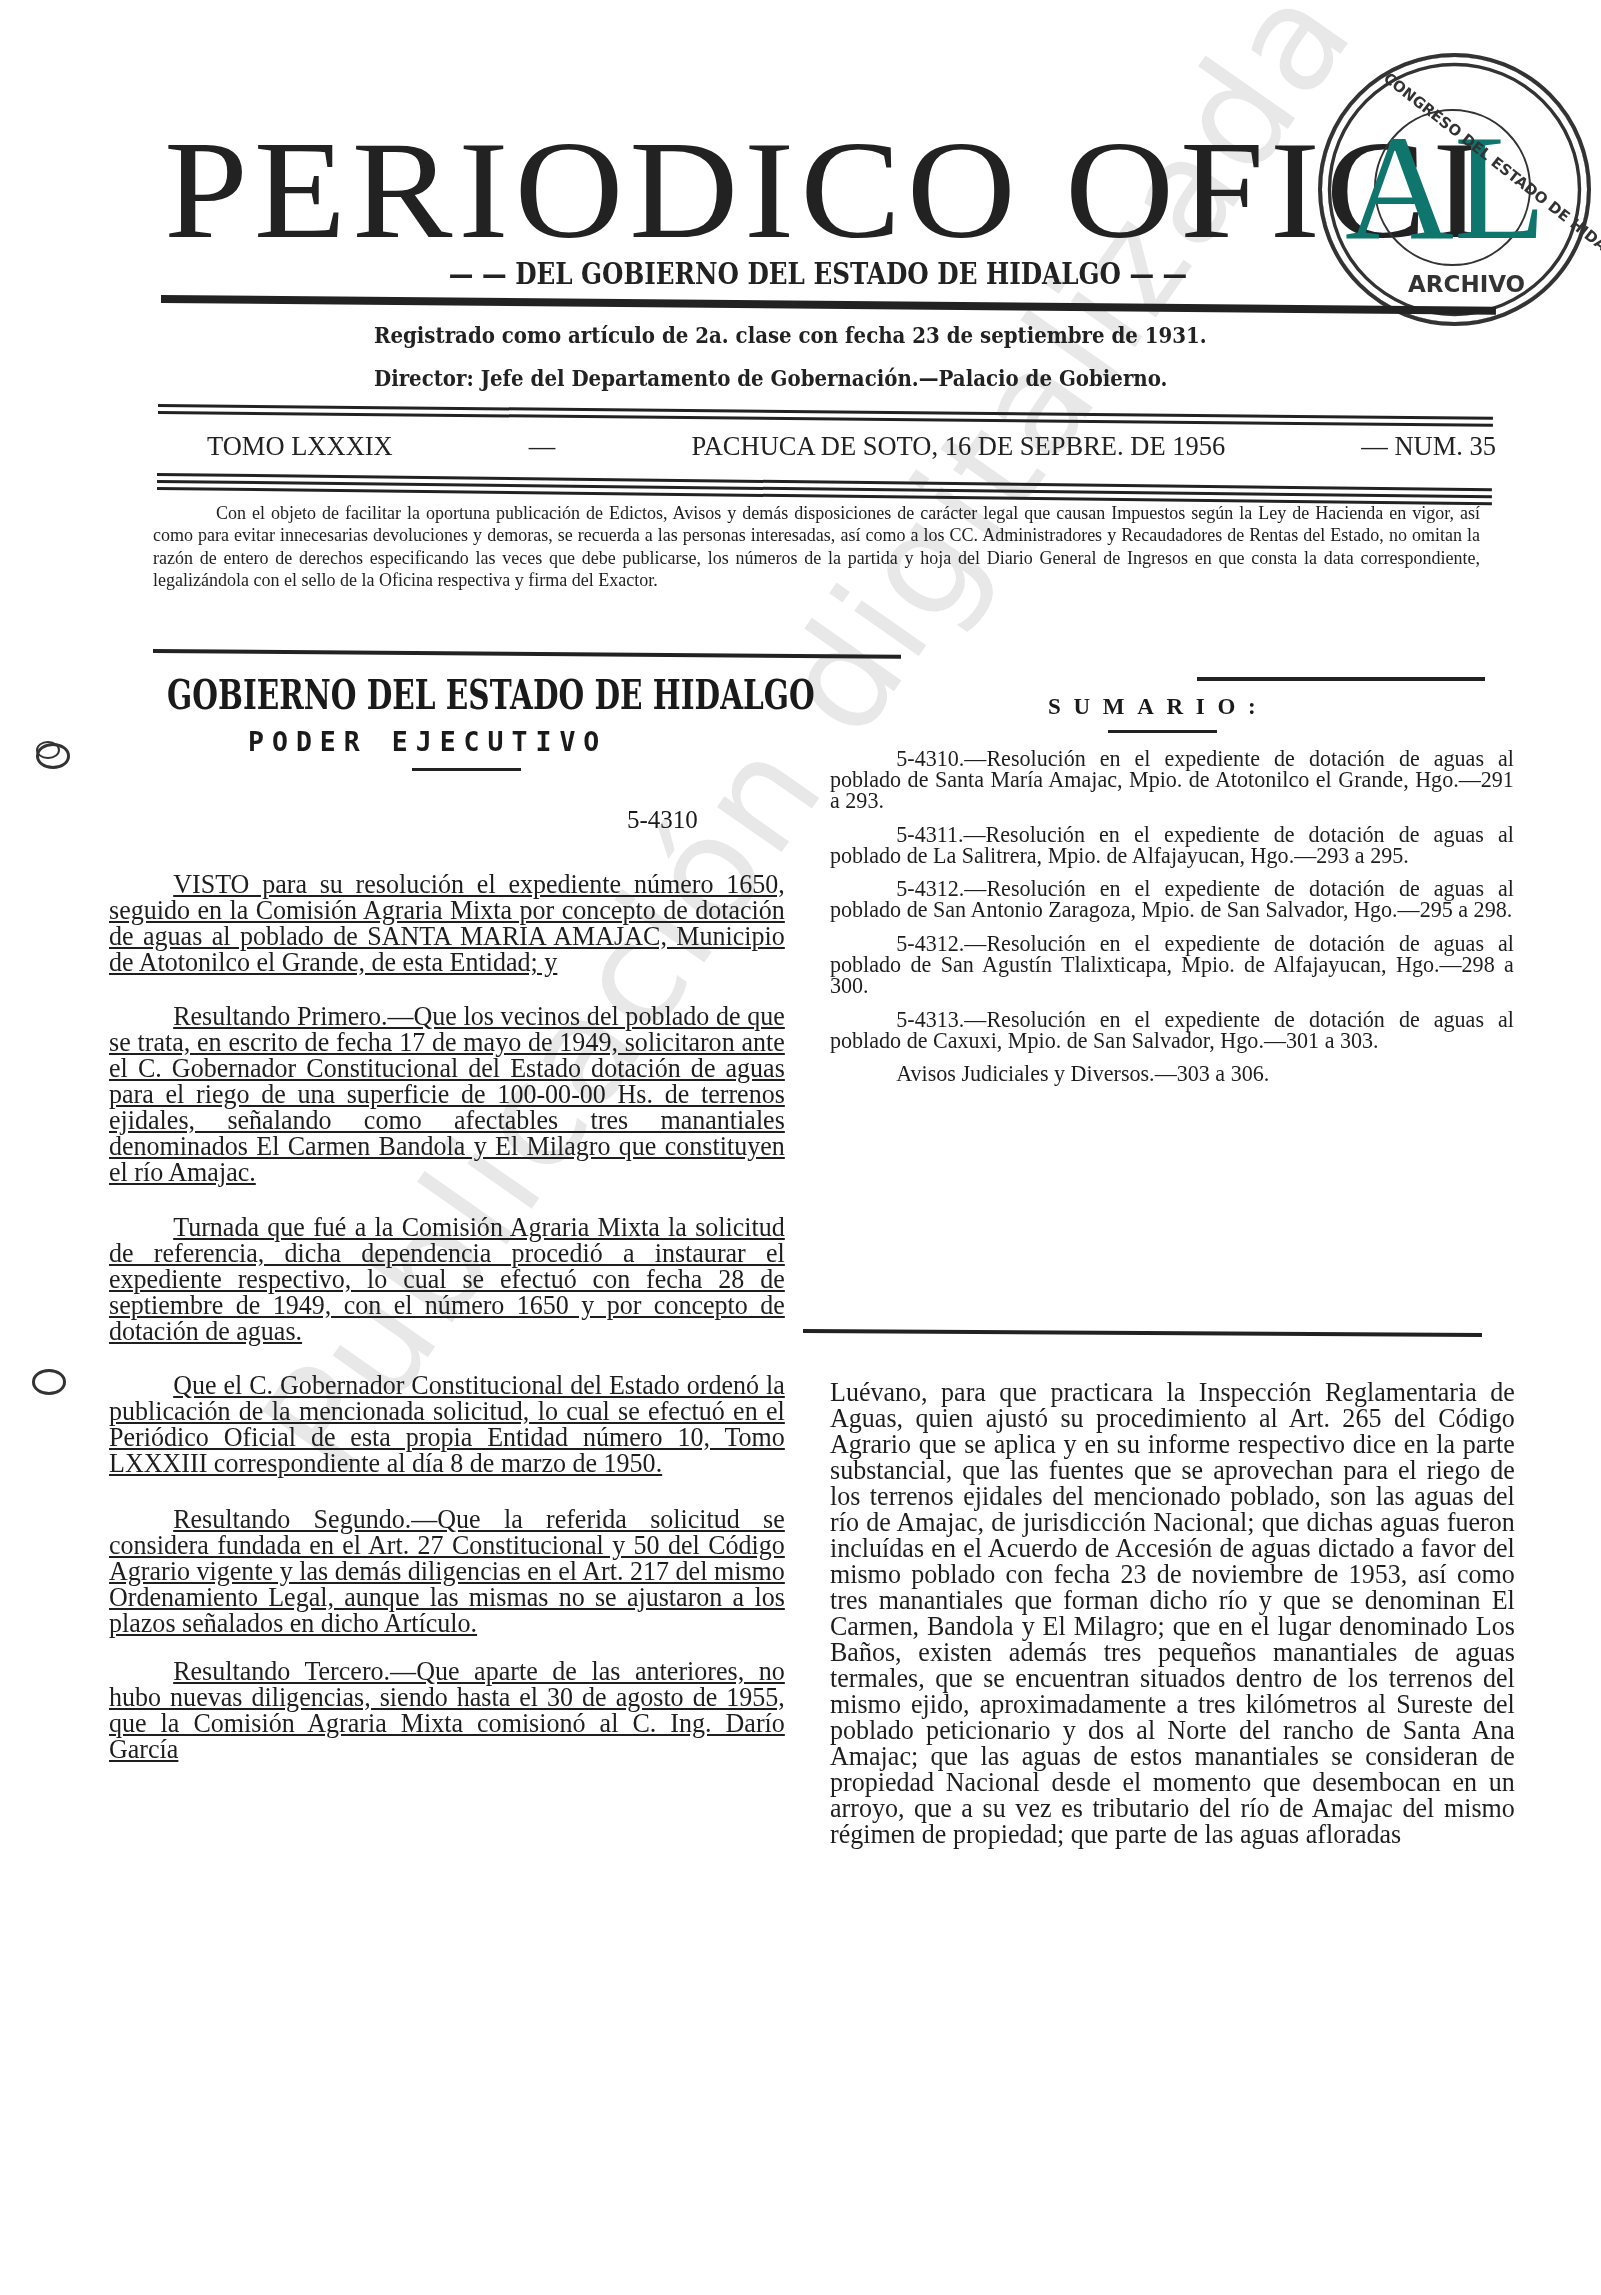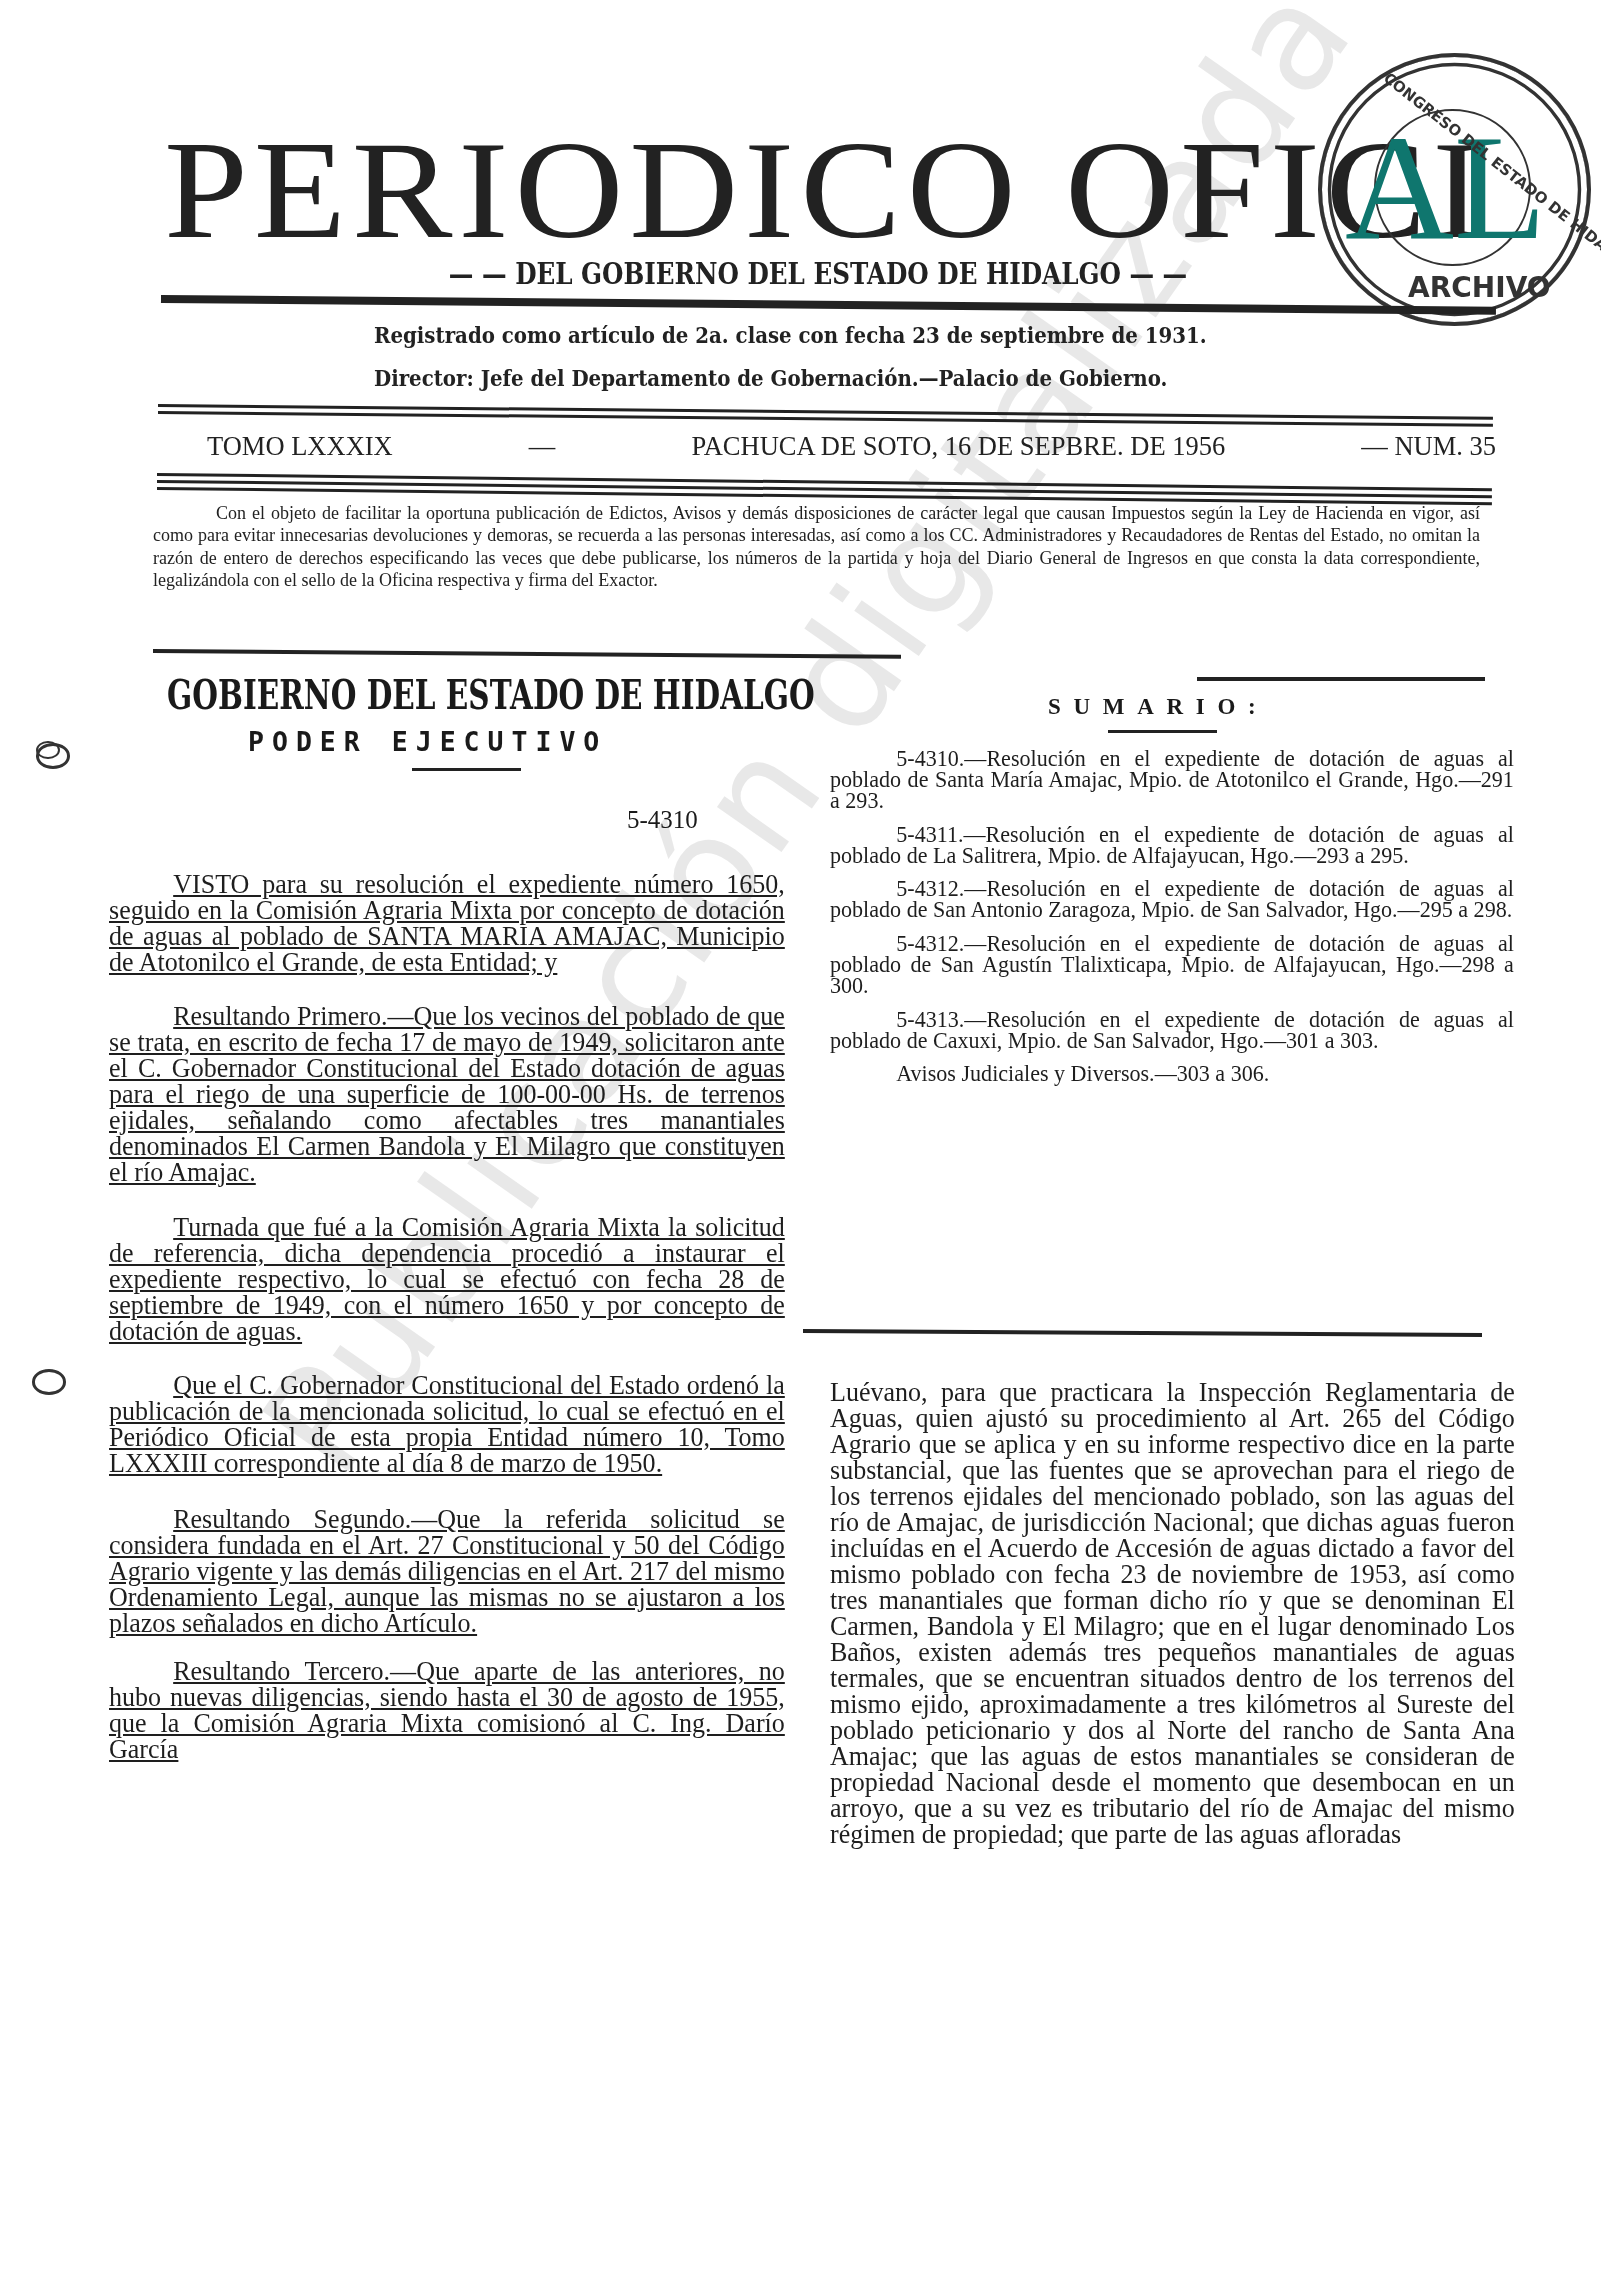--- a/index.html
+++ b/index.html
@@ -94,21 +94,21 @@
 <div class="abs punch" style="left:32px;top:1369px;"></div>
 
 <div class="abs masthead-title">
   <span>PERIODICO OFICI</span>
 </div>
 
 <div class="abs stamp">
   <div class="stamp-inner"></div>
   <div class="stamp-a">AL</div>
   <div class="stamp-text" style="left:17.3px;top:17.3px;font-size:15px;transform:rotate(38deg);transform-origin:left top;left:69px;top:11.5px;">CONGRESO DEL ESTADO DE HIDALGO</div>
-  <div class="stamp-text" style="left:86px;top:214px;font-size:28px;">ARCHIVO</div>
+  <div class="stamp-text" style="left:86px;top:214px;font-size:23px;">ARCHIVO</div>
 </div>
 
 <div class="abs masthead-sub">— — DEL GOBIERNO DEL ESTADO DE HIDALGO — —</div>
 <div class="abs rule" style="left:161px;top:295px;width:1335px;height:8px;transform:rotate(0.5deg);transform-origin:left;"></div>
 
 <div class="abs reg-line" style="top:321px;">Registrado como artículo de 2a. clase con fecha 23 de septiembre de 1931.</div>
 <div class="abs reg-line" style="top:364px;">Director: Jefe del Departamento de Gobernación.—Palacio de Gobierno.</div>
 
 <div class="abs rule" style="left:158px;top:404px;width:1335px;height:2.9px;transform:rotate(0.55deg);transform-origin:left;"></div>
 <div class="abs rule" style="left:158px;top:411px;width:1335px;height:2.9px;transform:rotate(0.55deg);transform-origin:left;"></div>

